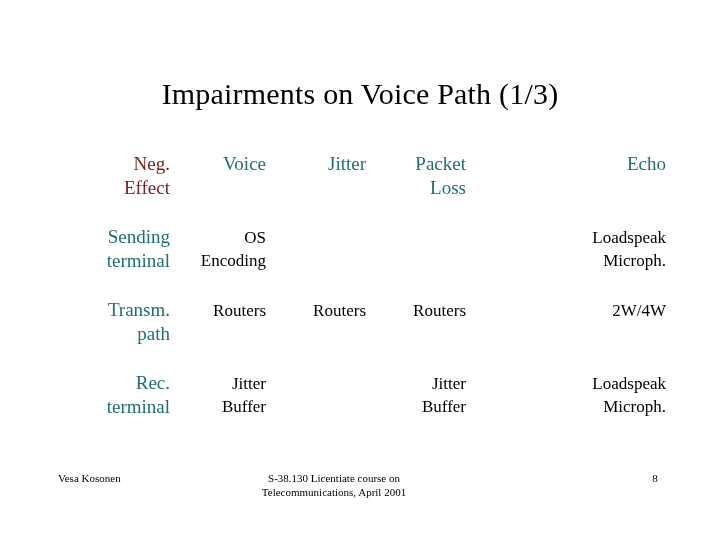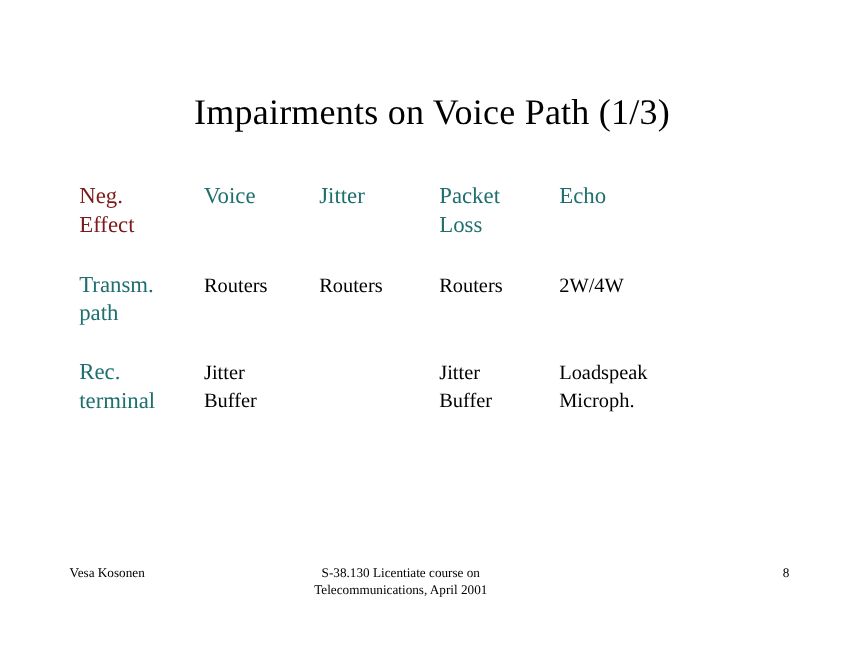--- a/index.html
+++ b/index.html
@@ -44,21 +44,21 @@
     position: absolute;
     left: 66px;
     top: 152px;
     width: 600px;
     border-collapse: collapse;
     table-layout: fixed;
   }
   #impairments-table td,
   #impairments-table th {
     vertical-align: top;
-    text-align: left;
+    text-align: right;
     padding: 0;
     font-weight: normal;
   }
 
   .col-1 { width: 104px; }
   .col-2 { width: 96px;  }
   .col-3 { width: 100px; }
   .col-4 { width: 100px; }
   .col-5 { width: 200px; }
 
@@ -167,20 +167,42 @@
         <td>
           <span class="hdr-metric">Packet</span>
           <span class="hdr-metric line-2">Loss</span>
         </td>
         <td>
           <span class="hdr-metric">Echo</span>
           <span class="hdr-metric line-2"></span>
         </td>
       </tr>
 
+      <tr class="body-row">
+        <td>
+          <span class="row-label">Sending</span>
+          <span class="row-label line-2">terminal</span>
+        </td>
+        <td>
+          <span class="cell-value">OS</span>
+          <span class="cell-value line-2">Encoding</span>
+        </td>
+        <td>
+          <span class="cell-value"></span>
+          <span class="cell-value line-2"></span>
+        </td>
+        <td>
+          <span class="cell-value"></span>
+          <span class="cell-value line-2"></span>
+        </td>
+        <td>
+          <span class="cell-value">Loadspeak</span>
+          <span class="cell-value line-2">Microph.</span>
+        </td>
+      </tr>
 
       <tr class="body-row">
         <td>
           <span class="row-label">Transm.</span>
           <span class="row-label line-2">path</span>
         </td>
         <td>
           <span class="cell-value">Routers</span>
           <span class="cell-value line-2"></span>
         </td>

